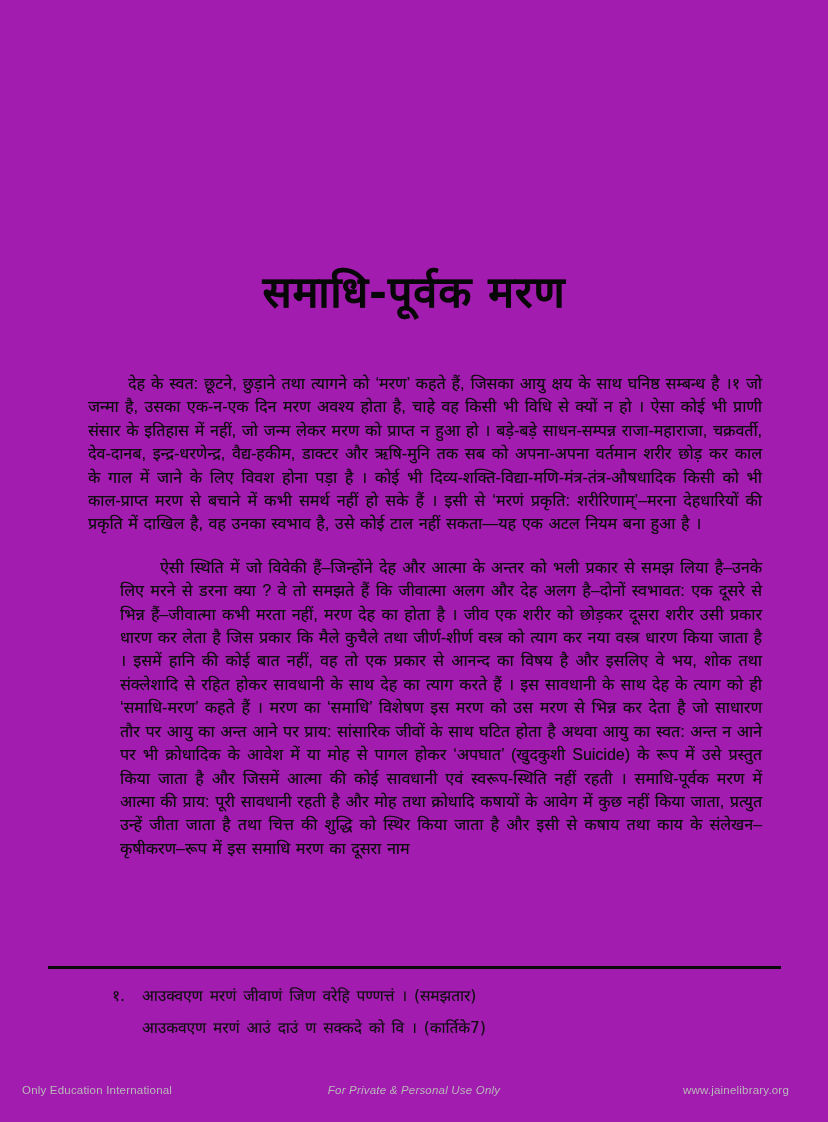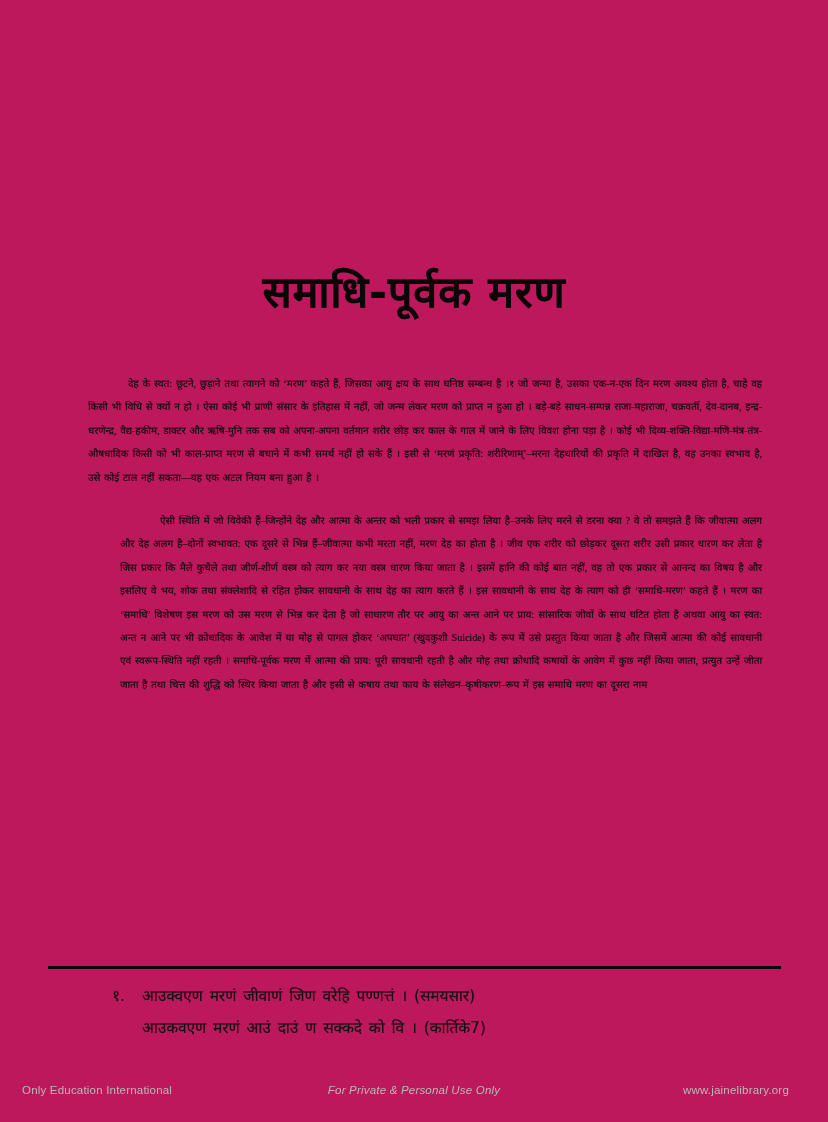--- a/index.html
+++ b/index.html
@@ -12,21 +12,21 @@
     height: 1122px;
     position: relative;
     font-family: "Liberation Serif", "DejaVu Serif", serif;
     color: #000000;
     overflow: hidden;
   }
 
   .page {
     position: absolute;
     inset: 0;
-    background: #be185d;
+    background: #a21caf;
   }
 
   
   .title-block {
     position: absolute;
     left: 0;
     right: 0;
     top: 268px;
     text-align: center;
   }
@@ -43,22 +43,22 @@
 
   
   .body-col {
     position: absolute;
     left: 88px;
     top: 372px;
     width: 674px;
   }
   .para {
     margin: 0 0 20px 0;
-    font-family: Liberation Serif, serif;
-    font-size: 10px;
+    font-family: Liberation Sans, sans-serif;
+    font-size: 16px;
     line-height: 23.4px;
     text-align: justify;
     text-justify: inter-word;
     word-spacing: 1.2px;
     color: #0d0d0d;
     text-indent: 40px;
     text-shadow: 0.3px 0.25px 0 rgba(0,0,0,0.4);
   }
   .para:last-child { margin-bottom: 0; margin-left: 32px; }
 
@@ -122,21 +122,21 @@
   </div>
 
   <div class="body-col">
     <p class="para">देह के स्वत: छूटने, छुड़ाने तथा त्यागने को ‘मरण’ कहते हैं, जिसका आयु क्षय के साथ घनिष्ठ सम्बन्ध है ।१ जो जन्मा है, उसका एक-न-एक दिन मरण अवश्य होता है, चाहे वह किसी भी विधि से क्यों न हो । ऐसा कोई भी प्राणी संसार के इतिहास में नहीं, जो जन्म लेकर मरण को प्राप्त न हुआ हो । बड़े-बड़े साधन-सम्पन्न राजा-महाराजा, चक्रवर्ती, देव-दानब, इन्द्र-धरणेन्द्र, वैद्य-हकीम, डाक्टर और ऋषि-मुनि तक सब को अपना-अपना वर्तमान शरीर छोड़ कर काल के गाल में जाने के लिए विवश होना पड़ा है । कोई भी दिव्य-शक्ति-विद्या-मणि-मंत्र-तंत्र-औषधादिक किसी को भी काल-प्राप्त मरण से बचाने में कभी समर्थ नहीं हो सके हैं । इसी से ‘मरणं प्रकृति: शरीरिणाम्’–मरना देहधारियों की प्रकृति में दाखिल है, वह उनका स्वभाव है, उसे कोई टाल नहीं सकता—यह एक अटल नियम बना हुआ है ।</p>
     <p class="para">ऐसी स्थिति में जो विवेकी हैं–जिन्होंने देह और आत्मा के अन्तर को भली प्रकार से समझ लिया है–उनके लिए मरने से डरना क्या ? वे तो समझते हैं कि जीवात्मा अलग और देह अलग है–दोनों स्वभावत: एक दूसरे से भिन्न हैं–जीवात्मा कभी मरता नहीं, मरण देह का होता है । जीव एक शरीर को छोड़कर दूसरा शरीर उसी प्रकार धारण कर लेता है जिस प्रकार कि मैले कुचैले तथा जीर्ण-शीर्ण वस्त्र को त्याग कर नया वस्त्र धारण किया जाता है । इसमें हानि की कोई बात नहीं, वह तो एक प्रकार से आनन्द का विषय है और इसलिए वे भय, शोक तथा संक्लेशादि से रहित होकर सावधानी के साथ देह का त्याग करते हैं । इस सावधानी के साथ देह के त्याग को ही ‘समाधि-मरण’ कहते हैं । मरण का ‘समाधि’ विशेषण इस मरण को उस मरण से भिन्न कर देता है जो साधारण तौर पर आयु का अन्त आने पर प्राय: सांसारिक जीवों के साथ घटित होता है अथवा आयु का स्वत: अन्त न आने पर भी क्रोधादिक के आवेश में या मोह से पागल होकर ‘अपघात’ (खुदकुशी Suicide) के रूप में उसे प्रस्तुत किया जाता है और जिसमें आत्मा की कोई सावधानी एवं स्वरूप-स्थिति नहीं रहती । समाधि-पूर्वक मरण में आत्मा की प्राय: पूरी सावधानी रहती है और मोह तथा क्रोधादि कषायों के आवेग में कुछ नहीं किया जाता, प्रत्युत उन्हें जीता जाता है तथा चित्त की शुद्धि को स्थिर किया जाता है और इसी से कषाय तथा काय के संलेखन–कृषीकरण–रूप में इस समाधि मरण का दूसरा नाम</p>
   </div>
 
   <div class="fn-rule"></div>
 
   <div class="footnotes">
-    <span class="fn-line"><span class="fn-marker">१.</span><span>आउक्वएण मरणं जीवाणं जिण वरेहि पण्णत्तं । (समयसार)</span></span>
+    <span class="fn-line"><span class="fn-marker">१.</span><span>आउक्वएण मरणं जीवाणं जिण वरेहि पण्णत्तं । (समझतार)</span></span>
     <span class="fn-line cont"><span>आउकवएण मरणं आउं दाउं ण सक्कदे को वि । (कार्तिके7)</span></span>
   </div>
 
   <div class="footer">
     <span class="footer-left">Only Education International</span>
     <span class="footer-center">For Private &amp; Personal Use Only</span>
     <span class="footer-right">www.jainelibrary.org</span>
   </div>
 
 </div>

